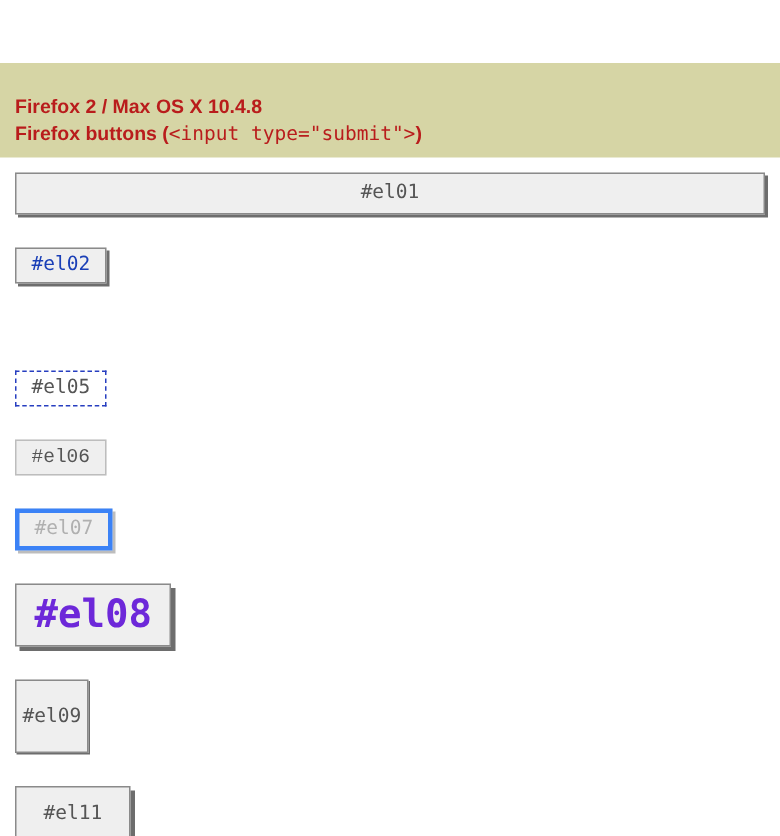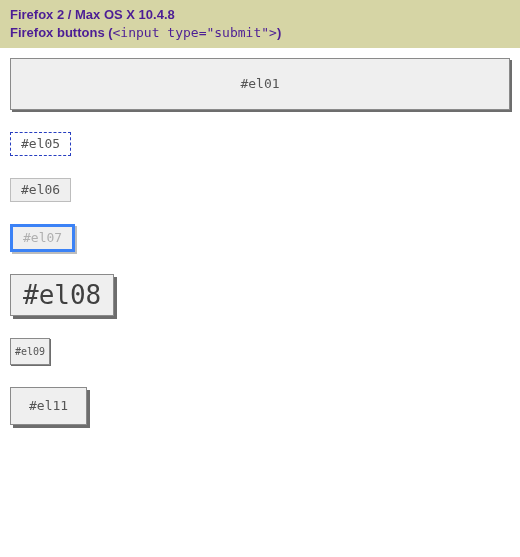--- a/index.html
+++ b/index.html
@@ -5,25 +5,26 @@
   * { box-sizing: border-box; }
   html, body {
     margin: 0;
     padding: 0;
     width: 520px;
     background: #fff;
     font-family: "Lucida Grande", "Helvetica Neue", Arial, sans-serif;
   }
   .header {
     background: #d6d5a5;
-    padding: 6px 10px 6px 10px;
+    padding: 20px 10px 6px 10px;
     font-size: 13px;
     line-height: 18px;
-    color: #4c1d95;
+    color: #b91c1c;
     font-weight: 600;
+    margin-top: 42px;
   }
   .header .line2 { font-weight: 600; }
   .header code {
     font-family: "Andale Mono", "DejaVu Sans Mono", Menlo, Consolas, monospace;
     font-weight: 500;
     font-size: 13px;
   }
   .content {
     padding: 10px;
   }
@@ -41,21 +42,21 @@
     color: #555;
     text-align: center;
     line-height: 16px;
     vertical-align: middle;
   }
 
   
   .el01 {
     display: block;
     width: 100%;
-    padding: 17px 0;
+    padding: 5px 0;
   }
   
   .el02 { color: #1a3fb7; }
   
   .el03 { padding-right: 4px; }
   .infobadge {
     display: inline-block;
     width: 12px;
     height: 14px;
     background: #ffe566;
@@ -69,45 +70,47 @@
     margin-left: -2px;
     vertical-align: -1px;
   }
   
   
   .el05 {
     border: 1px dashed #273ec0;
     box-shadow: none;
     background: #fff;
     color: #555;
+    margin-top: 36px;
   }
   
   .el06 {
     box-shadow: none;
     border: 1px solid #bdbdbd;
+    font-family: Liberation Mono, monospace;
   }
   
   .el07 {
     color: #b0b0b0;
     border: 3px solid #3b82f6;
     box-shadow: 2px 2px 0 0 #bdbdbd;
   }
   
   .el08 {
     font-size: 26px;
-    font-weight: 400;
-    color: #404040;
+    font-weight: 700;
+    color: #6d28d9;
     padding: 6px 12px;
     line-height: 28px;
     box-shadow: 3px 3px 0 0 #6d6d6d;
   }
   
   .el09 {
-    font-size: 10px;
-    padding: 8px 4px;
+    font-size: 13px;
+    padding: 19px 4px;
     box-shadow: 1px 1px 0 0 #6d6d6d;
     line-height: 9px;
   }
   
   
   .el11 {
     padding: 10px 18px;
     font-size: 13px;
     box-shadow: 3px 3px 0 0 #6d6d6d;
   }
@@ -121,20 +124,23 @@
     <span>Firefox buttons (</span><code>&lt;input type="submit"&gt;</code><span>)</span>
   </div>
 </div>
 
 <div class="content">
 
   <div class="row">
     <span class="btn el01">#el01</span>
   </div>
 
+  <div class="row">
+    <span class="btn el02">#el02</span>
+  </div>
 
 
 
   <div class="row">
     <span class="btn el05">#el05</span>
   </div>
 
   <div class="row">
     <span class="btn el06">#el06</span>
   </div>

